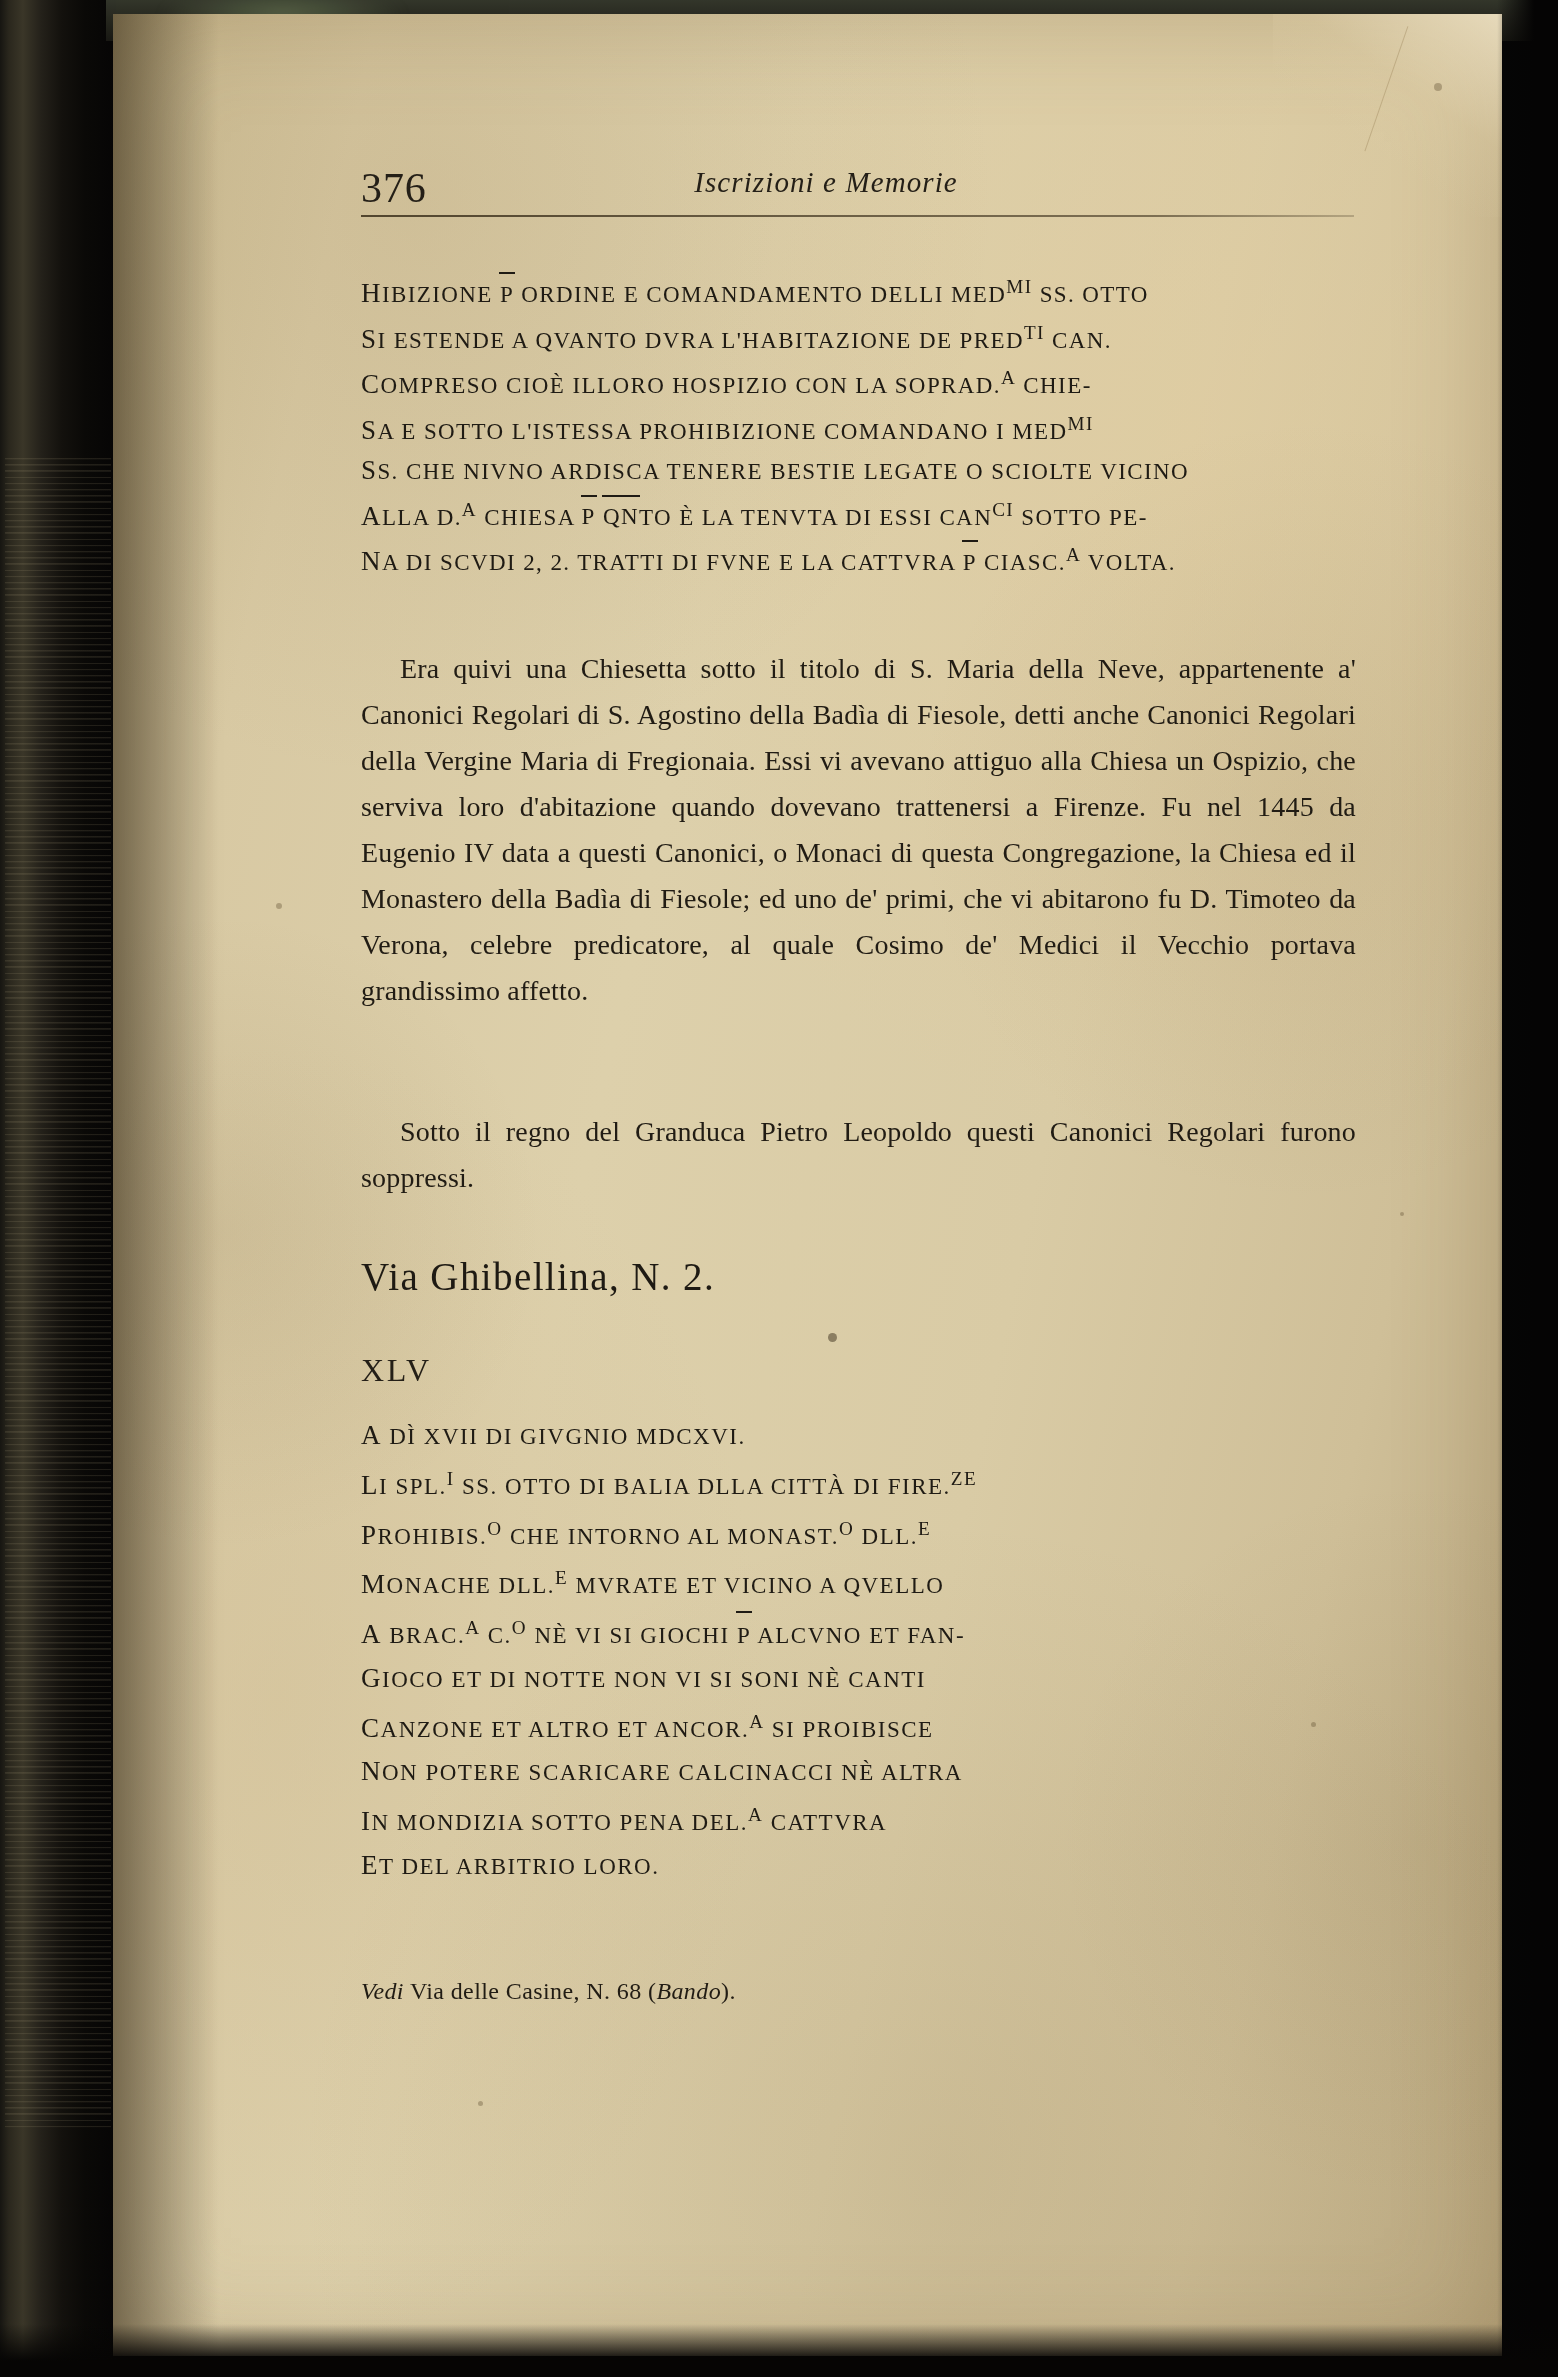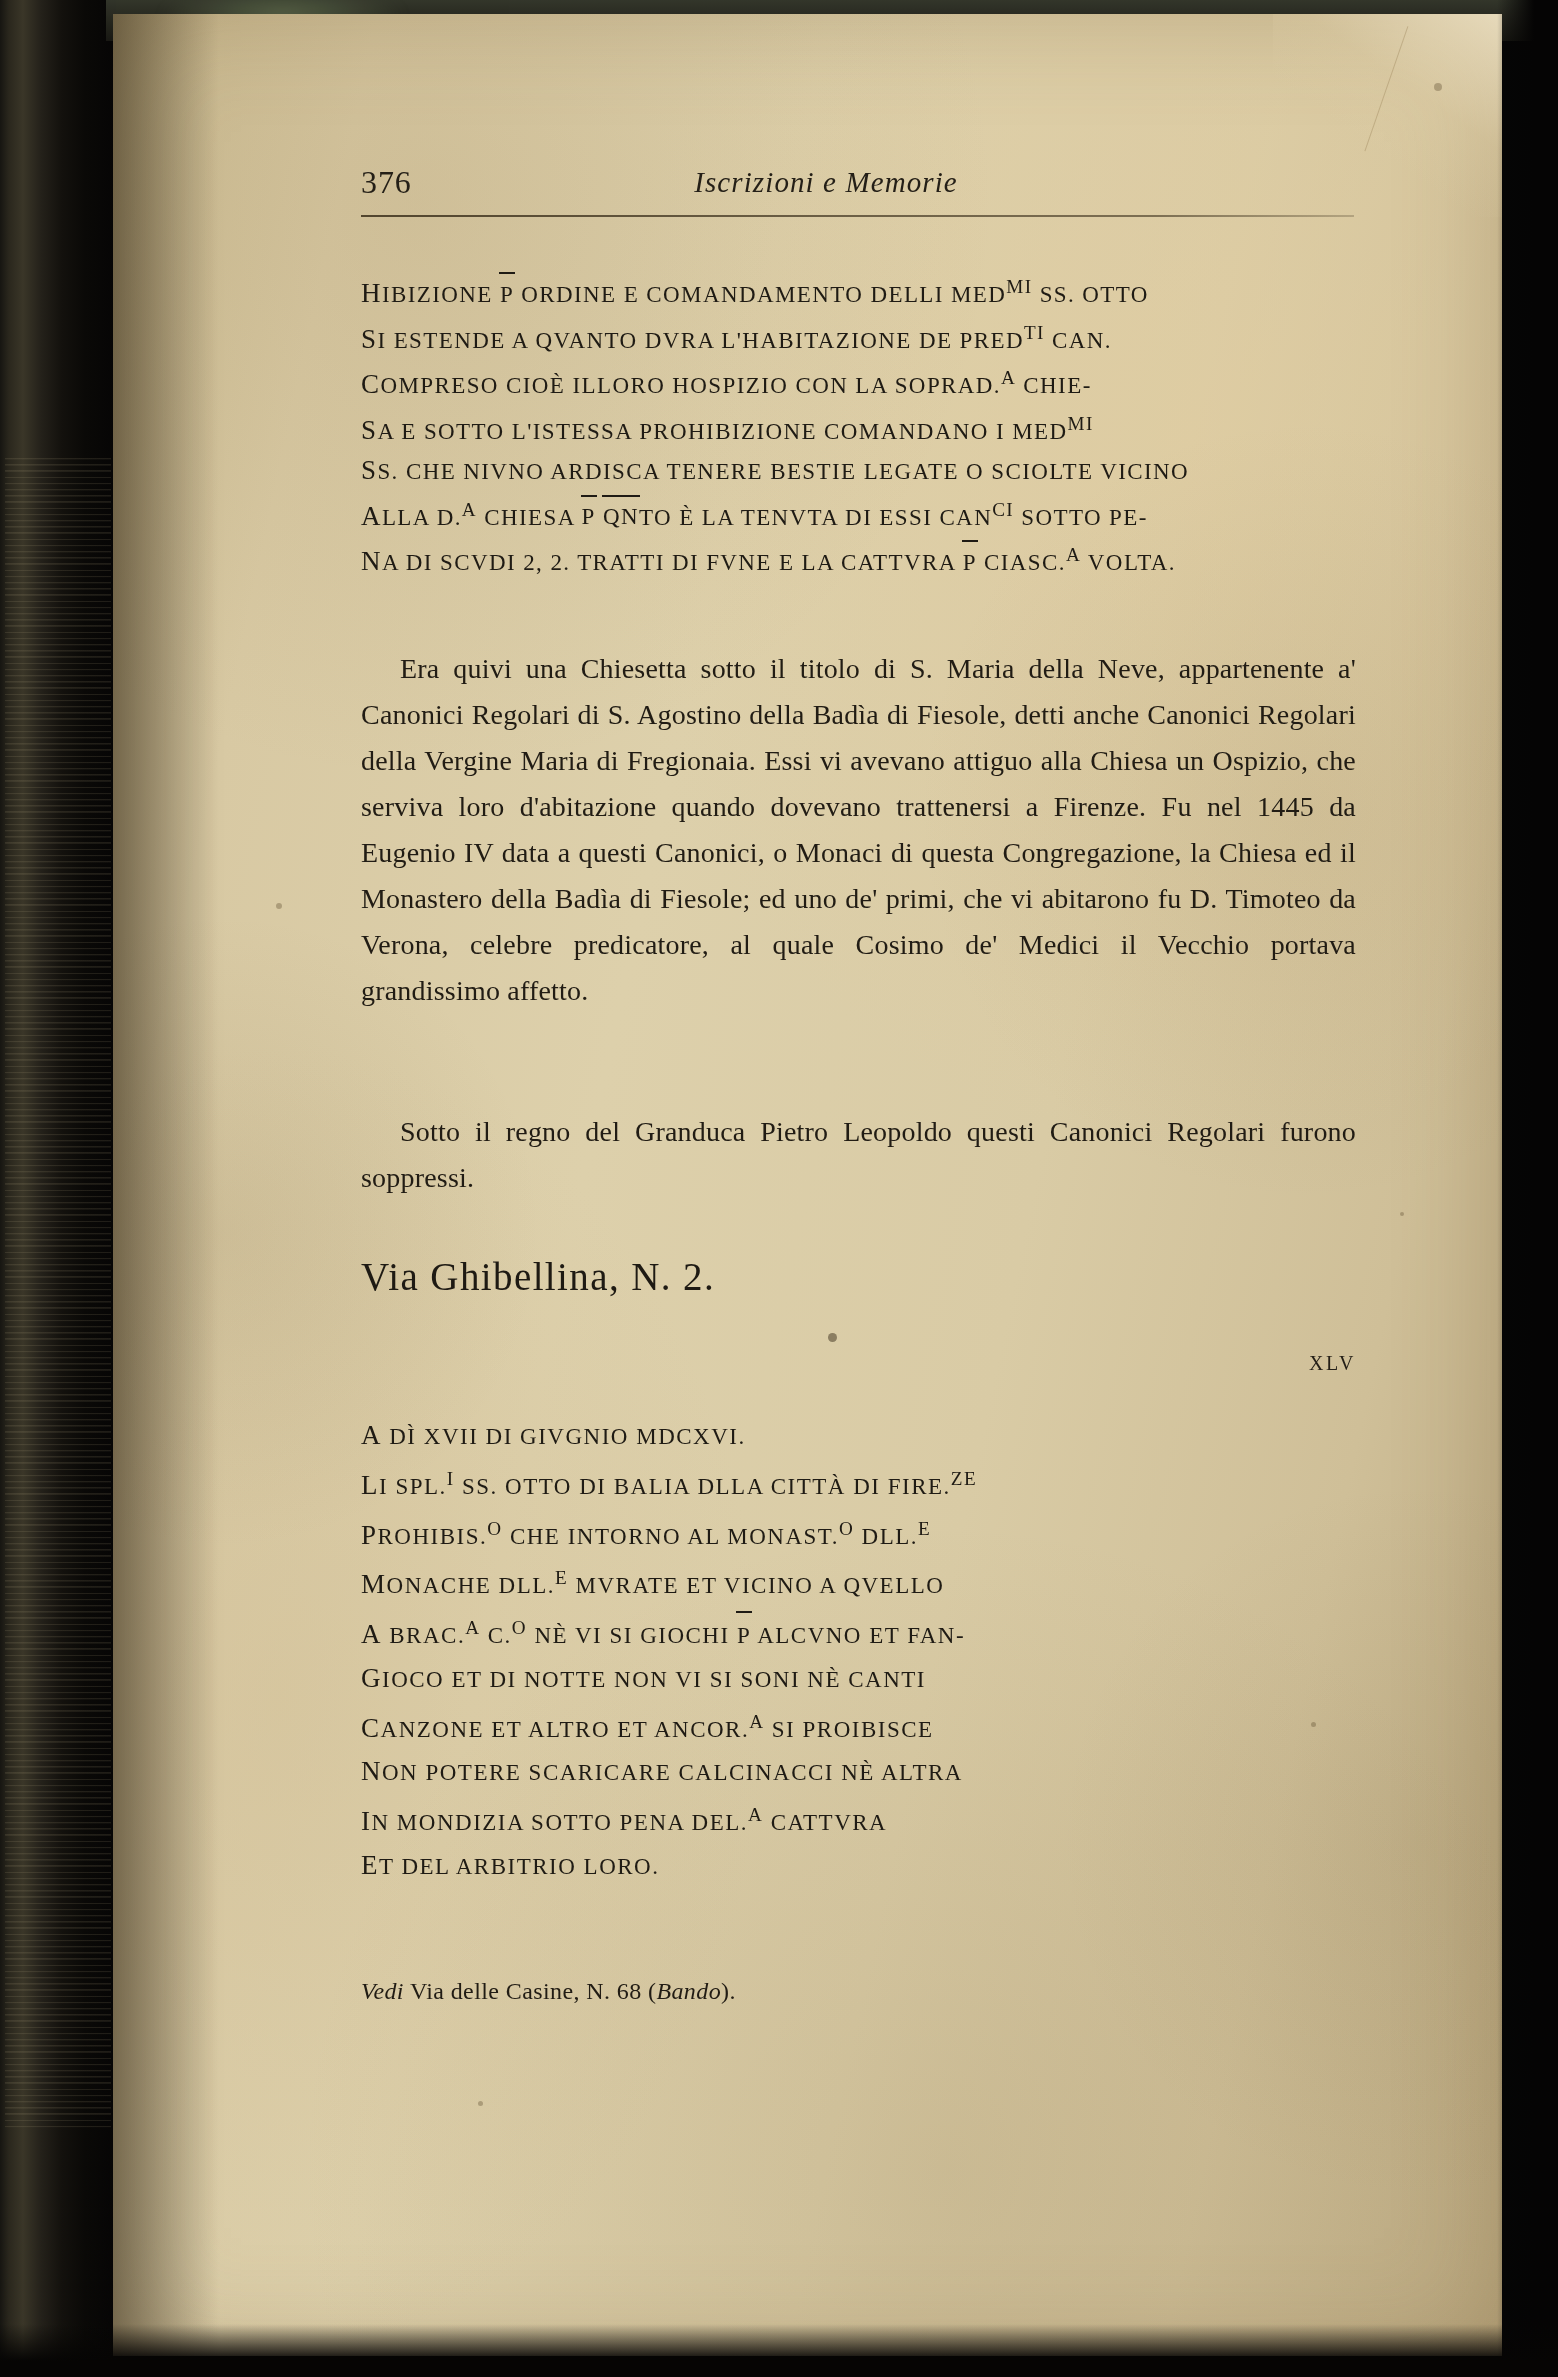--- a/index.html
+++ b/index.html
@@ -145,21 +145,21 @@
 
   .running-head {
     position: absolute;
     left: 0; top: 150px;
     width: 1389px;
     height: 44px;
   }
   .folio {
     position: absolute;
     left: 248px; top: 0;
-    font-size: 32px;
+    font-size: 42px;
     letter-spacing: 0.9px;
     color: #241f17;
     text-align: center;
   }
   .head-title {
     position: absolute;
     left: 440px; top: 1.8px;
     width: 546px;
     text-align: center;
     font-style: italic;
@@ -223,22 +223,22 @@
     left: 248px; top: 1240px;
     font-size: 39px;
     letter-spacing: 1.4px;
     color: #1e1a13;
   }
 
   .numeral {
     position: absolute;
     left: 248px; top: 1338px;
     width: 995px;
-    text-align: right;
-    font-size: 20px;
+    text-align: left;
+    font-size: 32px;
     letter-spacing: 2.6px;
     color: #241f17;
   }
 
   .inscription.doc2 {
     top: 1400px;
     left: 248px;
     width: 995px;
     text-align: center;
     font-size: 23px;

